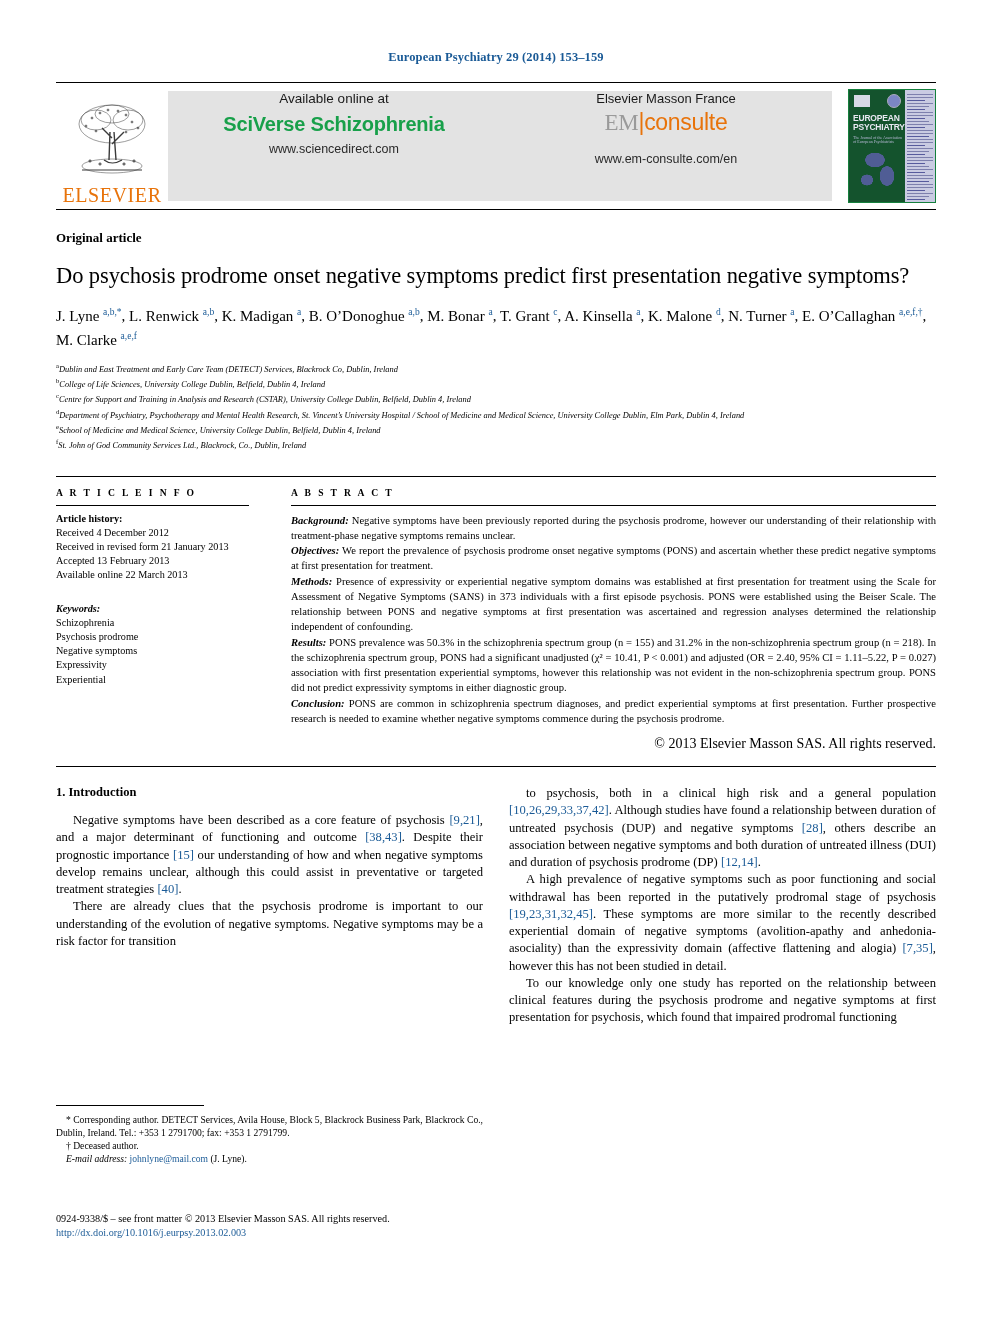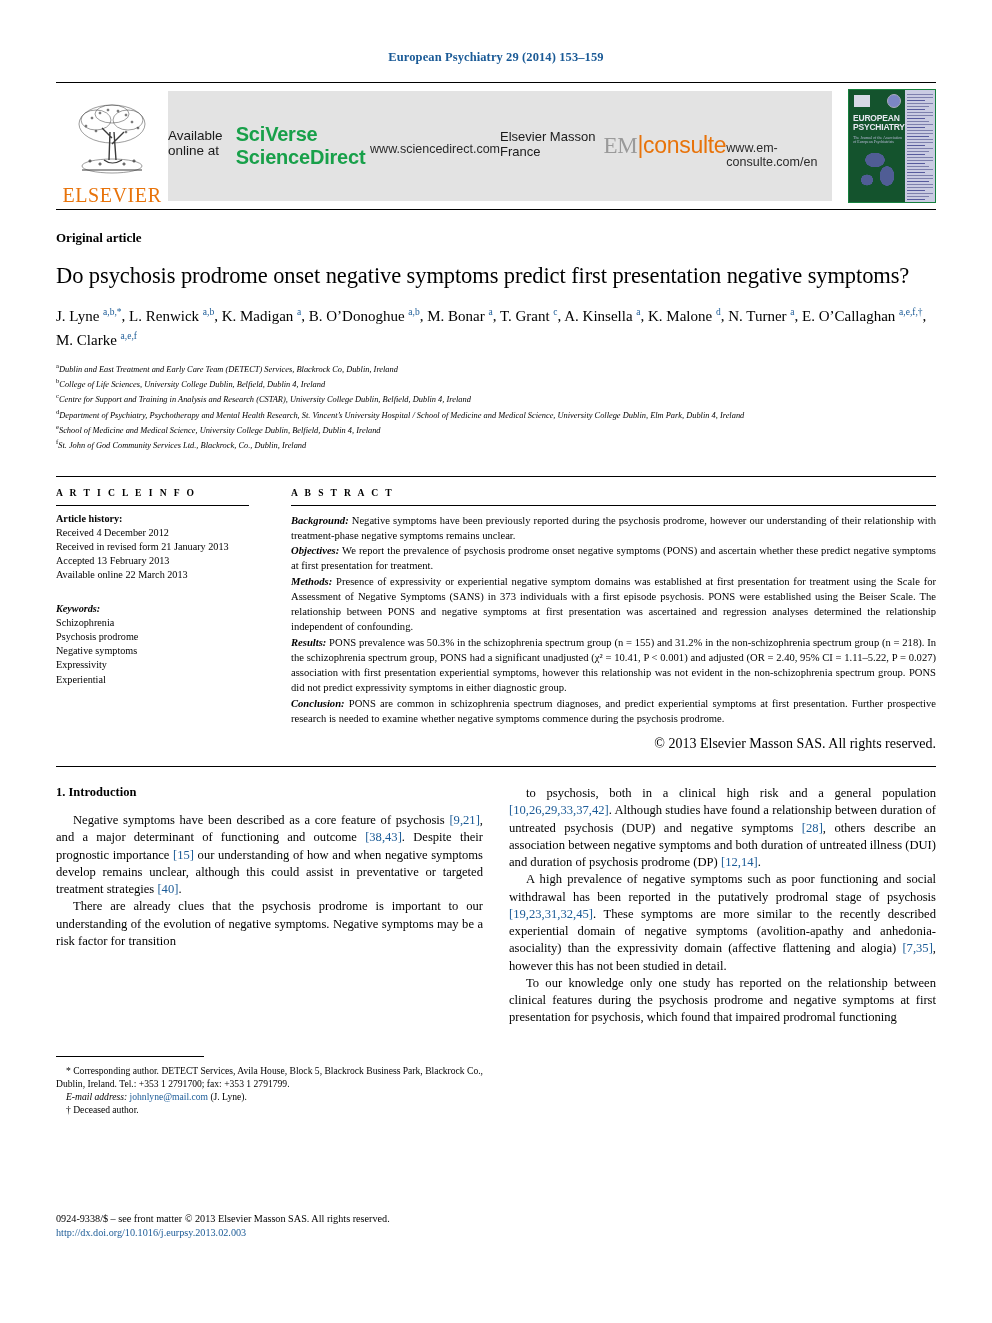--- a/index.html
+++ b/index.html
@@ -54,22 +54,22 @@
   }
   .banner {
     background: #e3e3e3;
     flex: 1 1 auto;
     display: flex;
     margin: 8px 0 8px 0;
   }
   .banner-left, .banner-right {
     flex: 1 1 50%;
     display: flex;
+    flex-direction: column;
     align-items: center;
-    justify-content: center;
     font-family: "Liberation Sans", sans-serif;
   }
   .avail-line { font-size: 13.5px; color: #1a1a1a; margin-bottom: 7px; }
   .sciverse {
     font-size: 20px;
     font-weight: bold;
     color: #18a04a;
     letter-spacing: -.2px;
   }
   .sd-url { font-size: 12.5px; color: #2b2b2b; margin-top: 6px; }
@@ -225,21 +225,21 @@
     text-indent: 17px;
     margin: 0;
   }
   .para + .para { margin-top: 0; }
   a.ref, .ref { color: #1a5a96; text-decoration: none; }
 
   
   .footnotes {
     position: absolute;
     left: 56px;
-    top: 1056px;
+    top: 1105px;
     width: 427px;
   }
   .fn-rule { border-top: 1px solid #000; width: 148px; margin-bottom: 7px; }
   .fn {
     font-size: 9.6px;
     line-height: 1.36;
     text-align: justify;
     margin: 0;
   }
   .fn-indent { text-indent: 10px; }
@@ -291,21 +291,21 @@
           </g>
           <line x1="16" y1="72" x2="76" y2="72" stroke-width="1"></line>
         </g>
       </svg>
       <div class="elsevier-word">ELSEVIER</div>
     </div>
 
     <div class="banner">
       <div class="banner-left">
         <div class="avail-line">Available online at</div>
-        <div class="sciverse">SciVerse ScienceDirect</div>
+        <div class="sciverse">SciVerse Schizophrenia</div>
         <div class="sd-url">www.sciencedirect.com</div>
       </div>
       <div class="banner-right">
         <div class="masson-line">Elsevier Masson France</div>
         <div class="emconsulte">
           <span class="em-part">EM</span><span class="em-bar">|</span><span class="consulte-part">consulte</span>
         </div>
         <div class="em-url">www.em-consulte.com/en</div>
       </div>
     </div>
@@ -435,25 +435,25 @@
           <p class="para">to psychosis, both in a clinical high risk and a general population <span class="ref">[10,26,29,33,37,42]</span>. Although studies have found a relationship between duration of untreated psychosis (DUP) and negative symptoms <span class="ref">[28]</span>, others describe an association between negative symptoms and both duration of untreated illness (DUI) and duration of psychosis prodrome (DP) <span class="ref">[12,14]</span>.</p>
           <p class="para">A high prevalence of negative symptoms such as poor functioning and social withdrawal has been reported in the putatively prodromal stage of psychosis <span class="ref">[19,23,31,32,45]</span>. These symptoms are more similar to the recently described experiential domain of negative symptoms (avolition-apathy and anhedonia-asociality) than the expressivity domain (affective flattening and alogia) <span class="ref">[7,35]</span>, however this has not been studied in detail.</p>
           <p class="para">To our knowledge only one study has reported on the relationship between clinical features during the psychosis prodrome and negative symptoms at first presentation for psychosis, which found that impaired prodromal functioning</p>
         </div>
     </div>
   </div>
 
   <div class="footnotes">
     <div class="fn-rule"></div>
     <p class="fn fn-indent">* Corresponding author. DETECT Services, Avila House, Block 5, Blackrock Business Park, Blackrock Co., Dublin, Ireland. Tel.: +353 1 2791700; fax: +353 1 2791799.</p>
+    <p class="fn fn-indent">† Deceased author.</p>
     <p class="fn fn-indent">
       <span class="ital">E-mail address:</span>
       <span class="ref">johnlyne@mail.com</span><span> (J. Lyne).</span>
     </p>
-    <p class="fn fn-indent">† Deceased author.</p>
   </div>
 
   <div class="imprint">
     <div>0924-9338/$ – see front matter © 2013 Elsevier Masson SAS. All rights reserved.</div>
     <div class="doi">http://dx.doi.org/10.1016/j.eurpsy.2013.02.003</div>
   </div>
 
 </div>
 
 </body></html>

